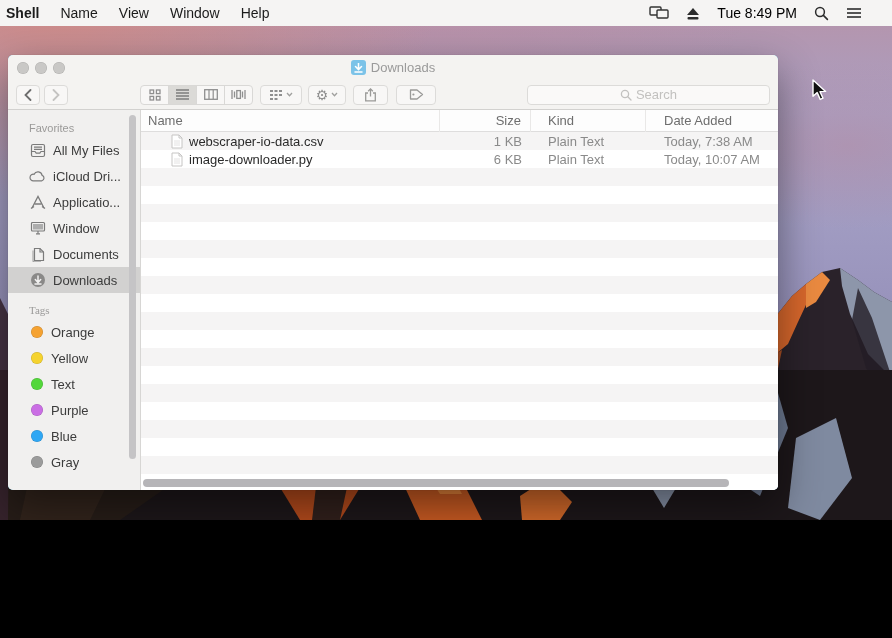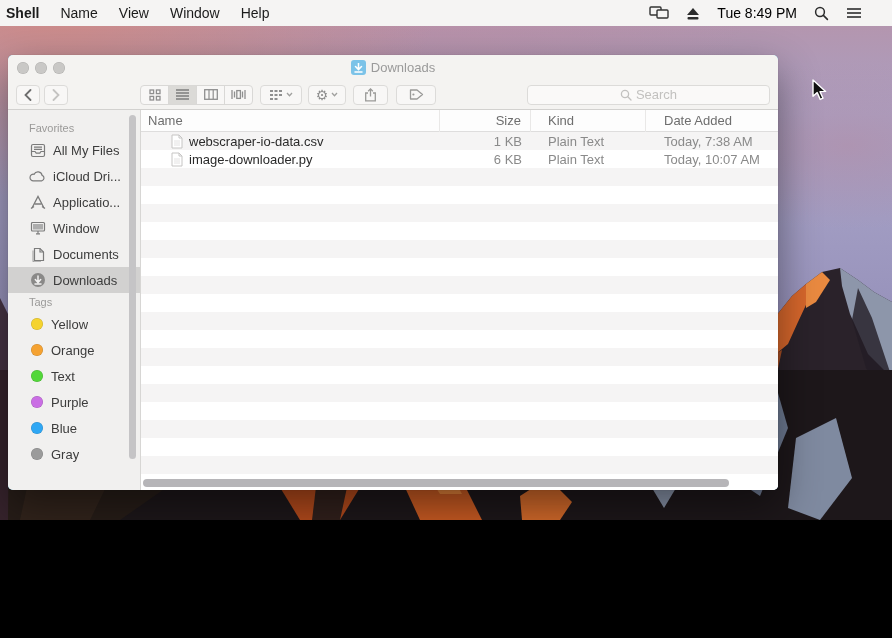--- a/index.html
+++ b/index.html
@@ -45,21 +45,21 @@
   .chev{margin-left:3px;}
   .gear-glyph{font-size:14px;color:#8f8f8f;line-height:1;}
   .searchfield{margin-left:auto;width:243px;height:20px;border:1px solid #dcdbd9;border-radius:4px;
     background:rgba(255,255,255,.5);display:flex;align-items:center;justify-content:center;gap:4px;
     color:#c2c1bf;font-size:13px;box-sizing:border-box;}
   
   .wbody{position:absolute;top:55px;left:0;right:0;bottom:0;display:flex;}
   .sidebar{width:133px;background:#f1f0ef;border-right:1px solid #d7d6d4;box-sizing:border-box;
     padding-top:9px;position:relative;overflow:hidden;flex:none;}
   .shead{height:18px;line-height:18px;padding-left:21px;font-size:11px;color:#9b9a99;}
-  .shead.tags{}
+  .shead.tags{margin-top:8px;font-family:Liberation Serif, serif;}
   .sitem{height:26px;display:flex;align-items:center;gap:7px;padding-left:21px;font-size:13px;color:#3c3c3c;}
   .sitem.sel{background:#d2d1d0;}
   .sic{width:17px;height:17px;flex:none;display:flex;align-items:center;justify-content:center;}
   .dot{width:12px;height:12px;border-radius:50%;box-shadow:inset 0 0 0 .5px rgba(0,0,0,.18);flex:none;margin-left:2px;margin-right:1px;}
   .slabel{white-space:nowrap;overflow:hidden;}
   .vscroll{position:absolute;right:4px;top:5px;width:7px;height:344px;background:#c5c4c6;border-radius:3.5px;}
   .content{flex:1;position:relative;background:#fff;overflow:hidden;}
   .lhead{height:22px;display:flex;border-bottom:1px solid #dedddd;font-size:13px;color:#6e6e6e;
     align-items:flex-start;box-sizing:border-box;background:#fdfdfd;}
   .hc{box-sizing:border-box;height:22px;line-height:21px;}
@@ -346,26 +346,26 @@
                 <circle cx="8" cy="8" r="7" fill="#8a8988"></circle>
                 <path d="M8,4 V10 M5.3,7.6 L8,10.6 L10.7,7.6 M5,12 H11" stroke="#f1f0ef" stroke-width="1.5" fill="none" stroke-linecap="round"></path>
               </svg>
           </span>
           <span class="slabel">Downloads</span>
         </div>
 
         <div class="shead tags">Tags</div>
 
         <div class="sitem">
+          <span class="dot" style="background-color: rgb(245, 162, 49);"></span>
+          <span class="slabel">Orange</span>
+        </div>
+        <div class="sitem">
           <span class="dot" style="background-color: rgb(245, 211, 46);"></span>
           <span class="slabel">Yellow</span>
-        </div>
-        <div class="sitem">
-          <span class="dot" style="background-color: rgb(245, 162, 49);"></span>
-          <span class="slabel">Orange</span>
         </div>
         <div class="sitem">
           <span class="dot" style="background-color: rgb(83, 215, 58);"></span>
           <span class="slabel">Text</span>
         </div>
         <div class="sitem">
           <span class="dot" style="background-color: rgb(202, 110, 228);"></span>
           <span class="slabel">Purple</span>
         </div>
         <div class="sitem">

